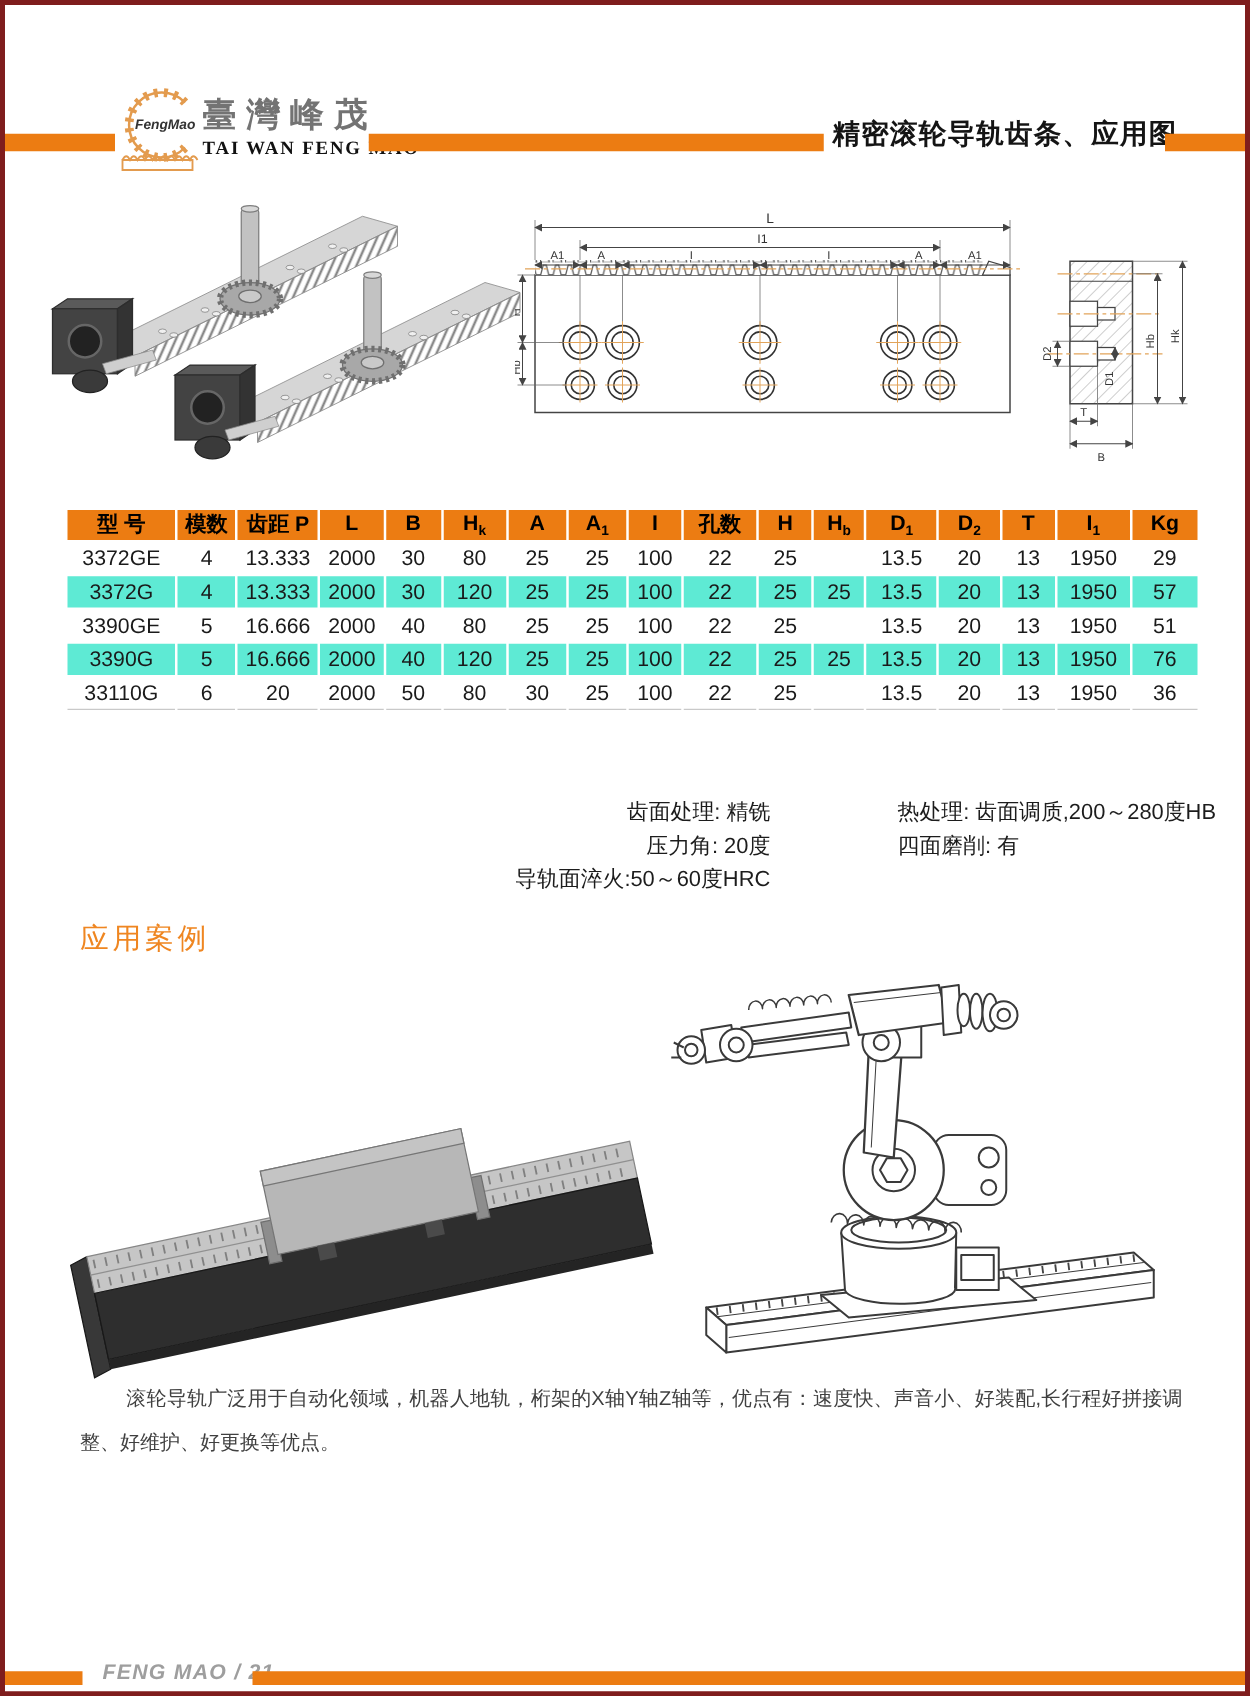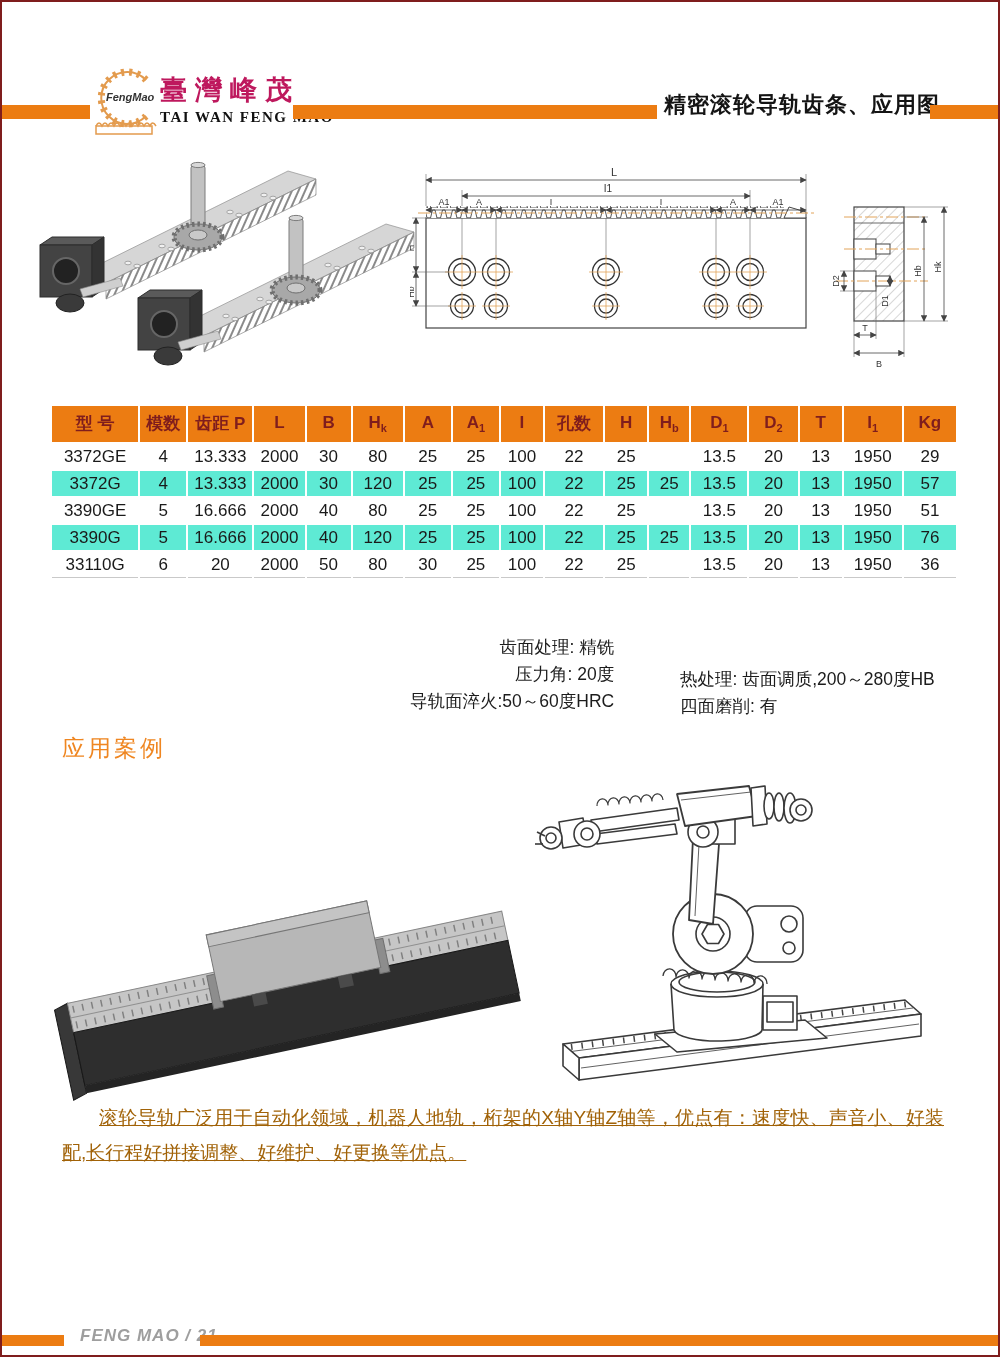--- a/index.html
+++ b/index.html
@@ -1,31 +1,31 @@
 <!DOCTYPE html>
 <html><head>
 <meta charset="utf-8">
 <style>
   html,body{margin:0;padding:0;background:#fff;}
-  .page{position:relative;width:1000px;height:1357px;background:#fff;border:2px solid #7f1d1d;
+  .page{position:relative;width:1000px;height:1357px;background:#fff;border:4px solid #7f1d1d;
         font-family:"Liberation Sans",sans-serif;overflow:hidden;box-sizing:border-box;}
   .abs{position:absolute;}
   .bar{background:#ec7c12;height:14px;}
-  .company-cn{font-family:Liberation Mono, monospace;font-weight:bold;font-size:27px;letter-spacing:8px;color:#be185d;white-space:nowrap;}
+  .company-cn{font-family:Liberation Mono, monospace;font-weight:bold;font-size:27px;letter-spacing:8px;color:#737373;white-space:nowrap;}
   .company-en{font-family:"Liberation Serif",serif;font-weight:bold;font-size:15px;letter-spacing:1.5px;color:#111;white-space:nowrap;}
   .page-title{font-weight:bold;font-size:22px;color:#141414;letter-spacing:1px;white-space:nowrap;}
   table.spec{border-collapse:separate;border-spacing:2px 2px;table-layout:fixed;width:908px;}
-  table.spec th{background:#ec7c12;color:#7f1d1d;font-weight:bold;font-size:17px;height:36px;padding:0;text-align:center;white-space:nowrap;}
+  table.spec th{background:#ec7c12;color:#000000;font-weight:bold;font-size:17px;height:24px;padding:0;text-align:center;white-space:nowrap;}
   table.spec th sub{font-size:11px;}
   table.spec td{font-size:17px;color:#1a1a1a;height:25px;padding:0;text-align:center;white-space:nowrap;}
   table.spec tr.stripe td{background:#5eead4;}
   table.spec tbody tr:last-child td{border-bottom:1px solid #c9c9c9;}
   .spec-line{font-size:17.5px;color:#1c1c1c;line-height:27px;white-space:nowrap;}
   .app-heading{color:#ef8621;font-size:23px;letter-spacing:3px;font-weight:400;white-space:nowrap;}
-  .app-desc{font-size:19px;color:#a16207;line-height:35px;text-align:justify;text-indent:37px;text-decoration:underline;}
+  .app-desc{font-size:16px;color:#404040;line-height:35px;text-align:justify;text-indent:37px;}
   .footer-label{font-style:italic;font-weight:bold;font-size:17px;letter-spacing:1px;color:#9e9e9e;white-space:nowrap;}
   svg text{font-family:"Liberation Sans",sans-serif;fill:#333;}
   .dim{stroke:#444;stroke-width:0.8;fill:none;}
   .thin{stroke:#666;stroke-width:0.6;fill:none;}
   .cl{stroke:#e2a45a;stroke-width:1;fill:none;stroke-dasharray:12 3 3 3;}
 </style>
 </head>
 <body>
 
 <div class="page">
@@ -355,21 +355,21 @@
           <td>36</td>
       </tr>
     </tbody>
   </table>
 
   <div class="abs" style="left:408px;top:632px;text-align:right;">
     <div class="spec-line">齿面处理: 精铣</div>
     <div class="spec-line">压力角:  20度</div>
     <div class="spec-line">导轨面淬火:50～60度HRC</div>
   </div>
-  <div class="abs" style="left:678px;top:632px;margin-top:32px;">
+  <div class="abs" style="left:714px;top:632px;">
     <div class="spec-line">热处理: 齿面调质,200～280度HB</div>
     <div class="spec-line">四面磨削: 有</div>
   </div>
 
   <div class="abs app-heading" style="left:60px;top:731px;">应用案例</div>
 
   <svg class="abs" style="left:50px;top:850px;" width="485" height="250" viewBox="0 0 485 250">
     <g transform="rotate(-12 242 140)">
       <polygon points="4,108 18,104 18,196 4,200" fill="#383838" stroke="#181818"></polygon>
       <rect x="18" y="104" width="444" height="30" fill="#c6c6c6" stroke="#878787"></rect>

